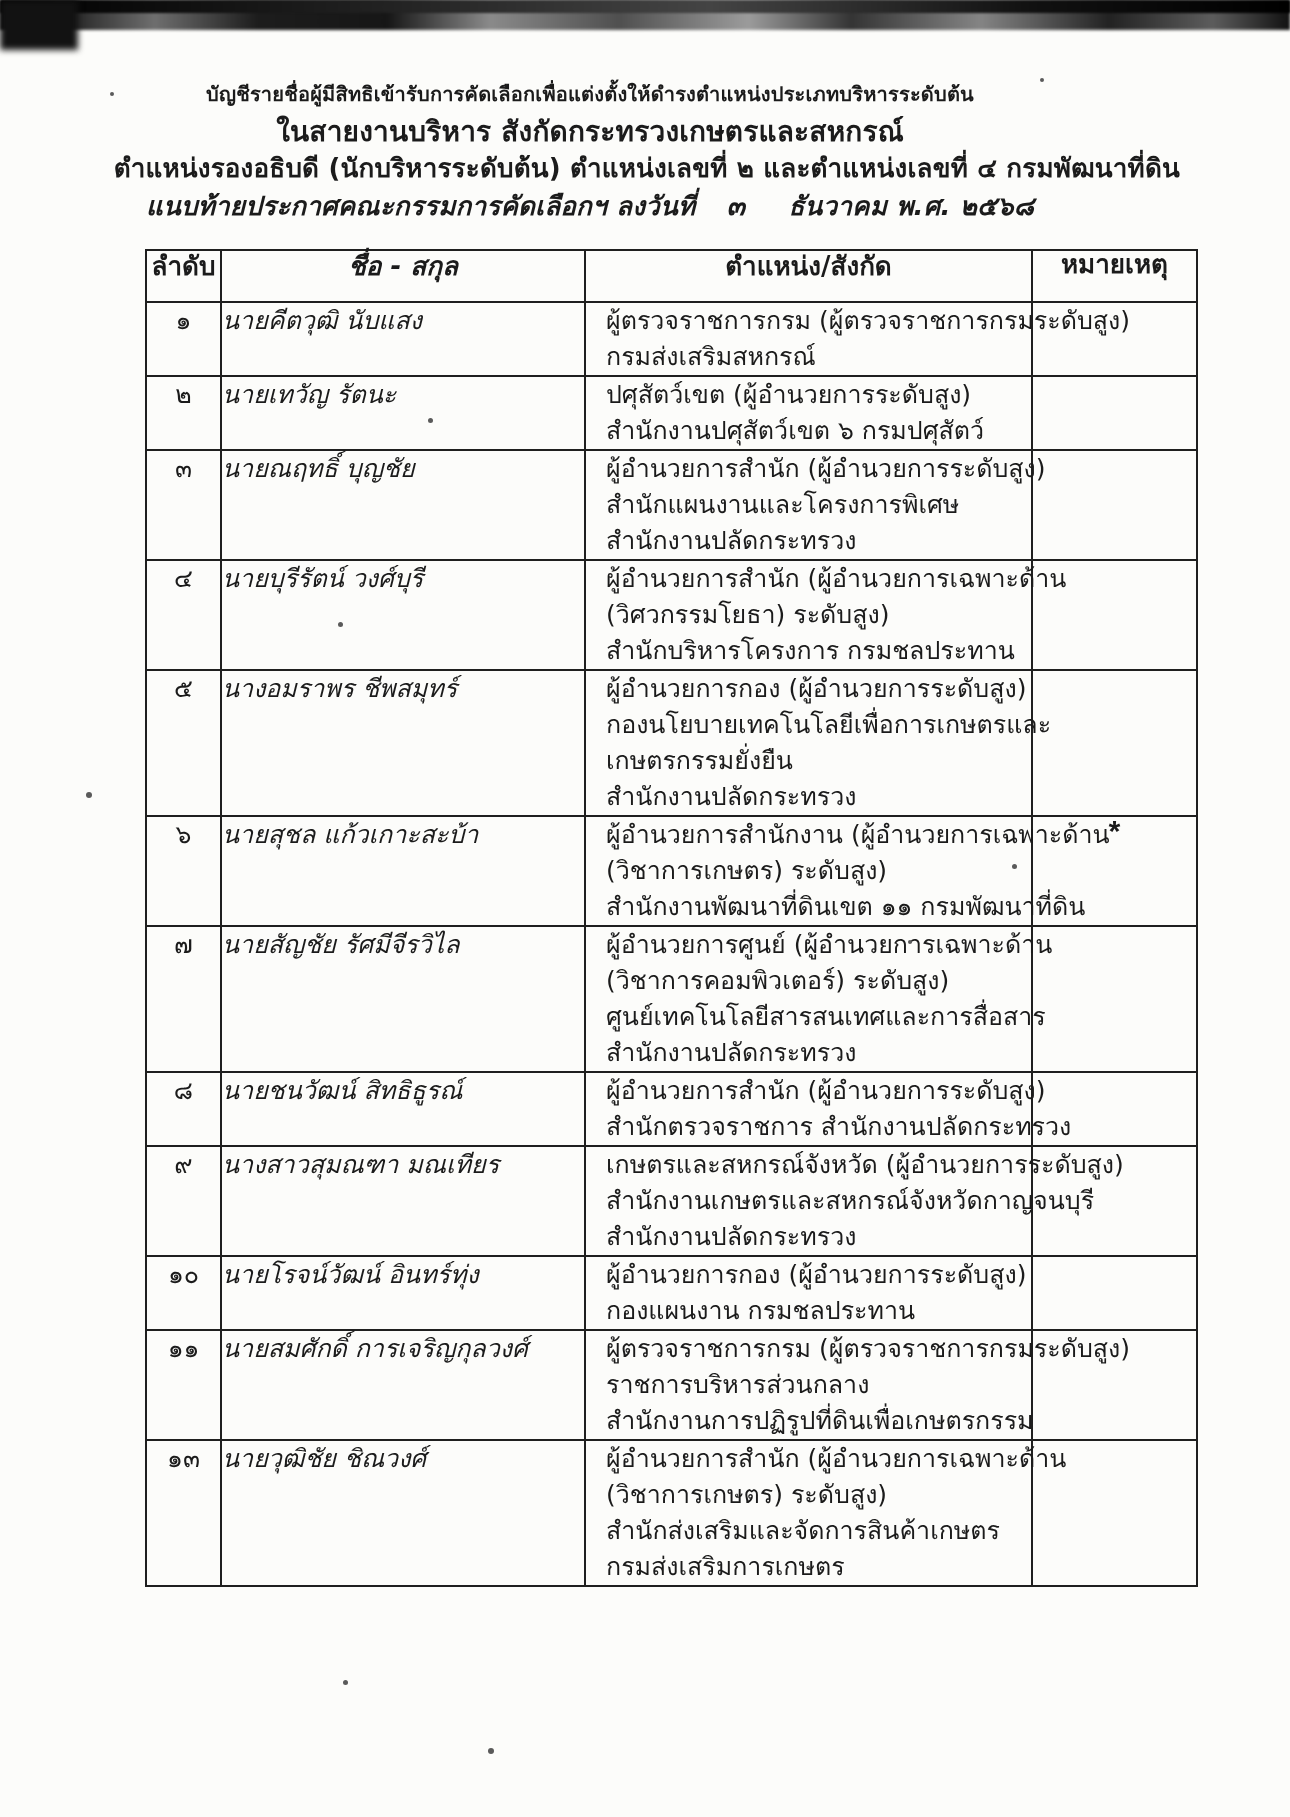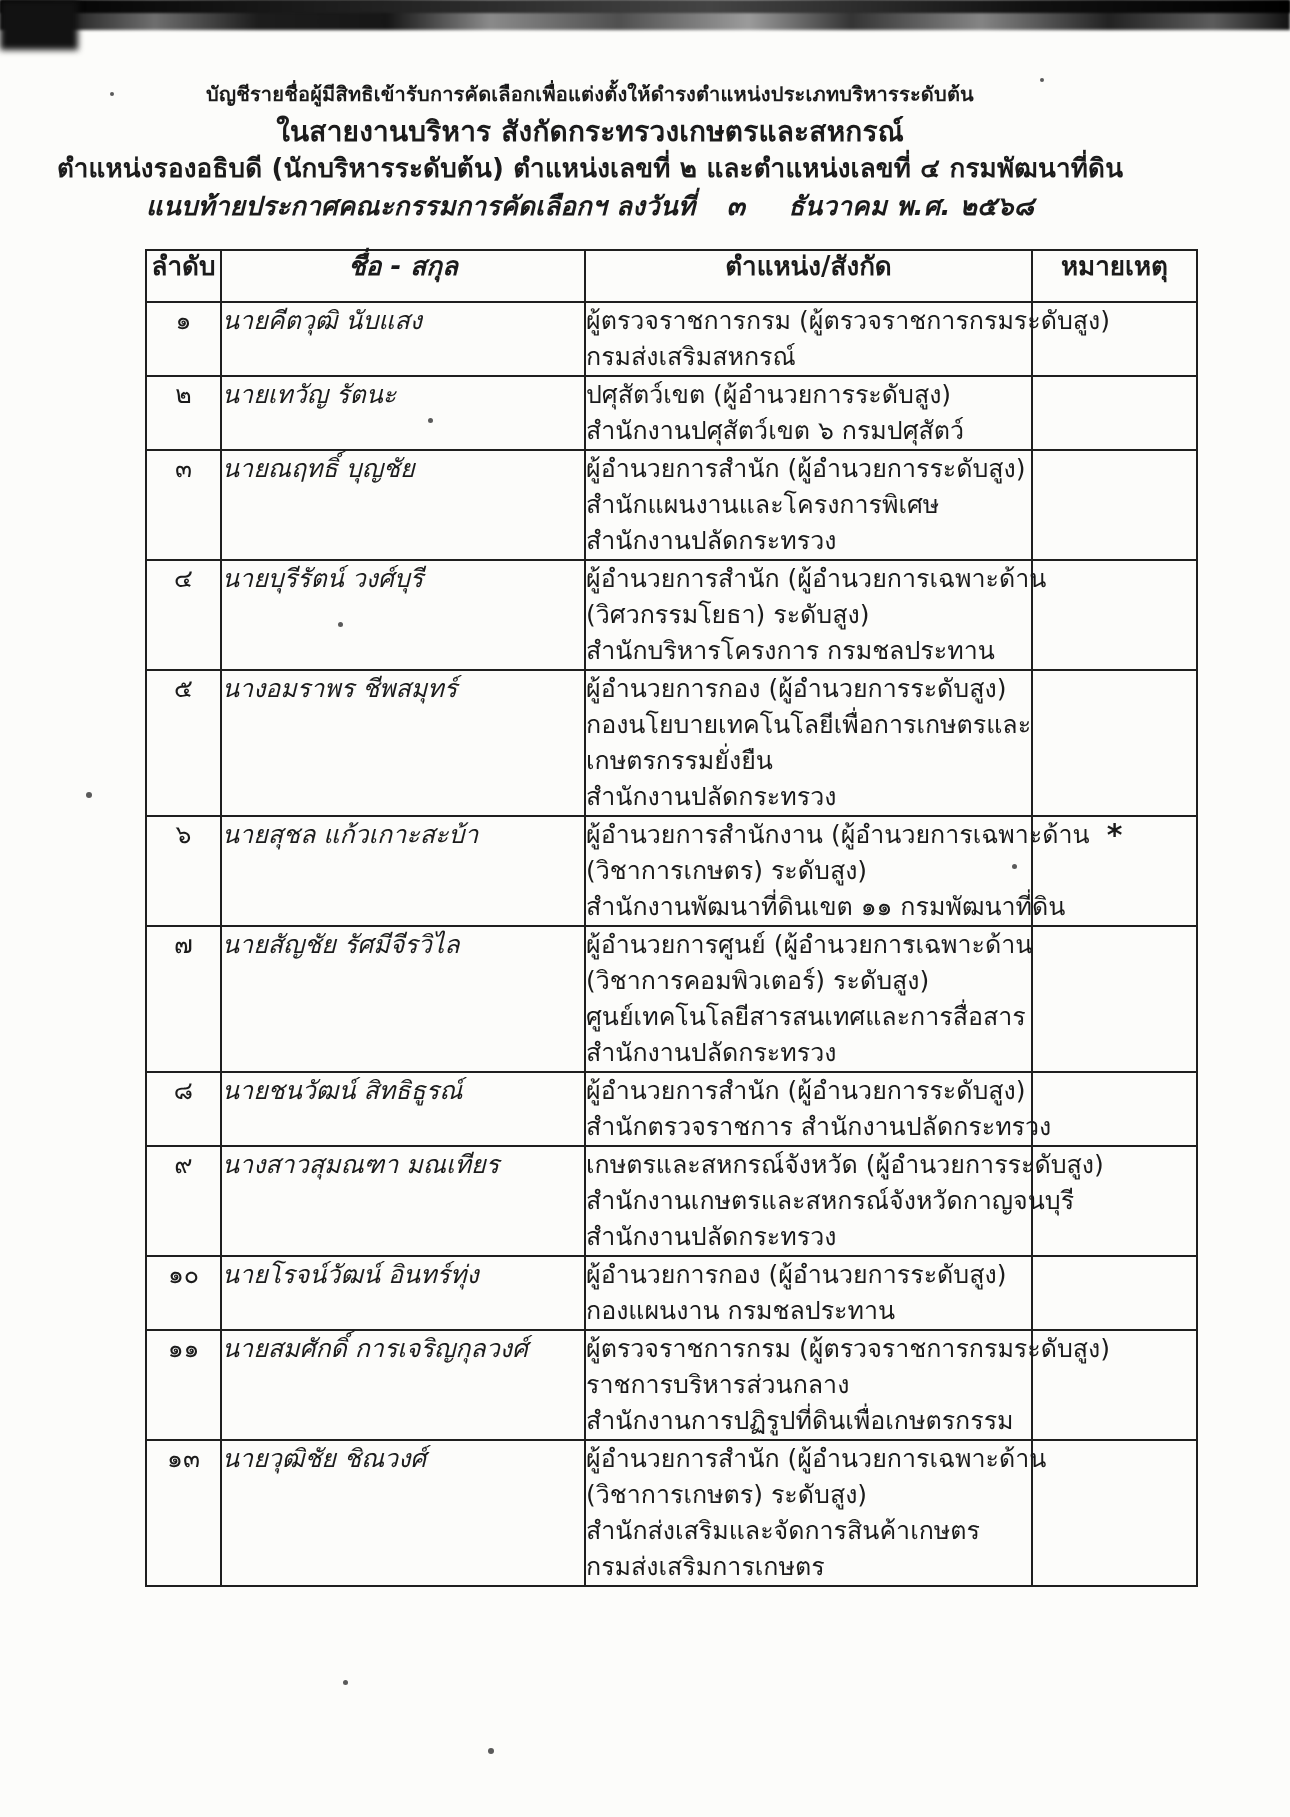--- a/index.html
+++ b/index.html
@@ -29,52 +29,52 @@
   }
   .speck{position:absolute;border-radius:50%;background:#5a5a5a;}
   
   .doc-header{
     position:absolute;top:76px;left:0;width:1180px;
     text-align:center;
   }
   .h-line{line-height:37px;font-weight:bold;letter-spacing:0.2px;}
   .h1{font-size:20px;}
   .h2{font-size:28px;}
-  .h3{font-size:26px;}
+  .h3{font-size:26px;text-align:right;}
   .h4{font-size:26px;font-style:italic;}
   .hand-day{display:inline-block;margin:0 34px 0 22px;font-size:27px;}
   
   table.candidates{
     position:absolute;top:249px;left:145px;
     width:1043px;
     border-collapse:collapse;
     table-layout:fixed;
     border-radius:13px;
   }
   table.candidates th, table.candidates td{
     border:2px solid #1f1f1f;
     vertical-align:top;
     padding:0;
   }
   th.c-no, td.c-no{width:73px;}
   th.c-name, td.c-name{width:362px;font-style:italic;}
   th.c-pos, td.c-pos{width:445px;}
-  th.c-note, td.c-note{width:163px;}
+  th.c-note, td.c-note{width:163px;font-family:Liberation Mono, monospace;}
   thead th{
     height:50px;
     font-size:26px;font-weight:bold;
     text-align:center;vertical-align:middle;
     line-height:30px;
   }
   tbody td{font-size:25px;line-height:36px;}
   td.c-no{text-align:center;padding-top:4px;padding-bottom:5px;}
   td.c-name{padding:4px 8px 5px 30px;}
   td.c-pos{padding:4px 8px 5px 16px;}
   td.c-note{text-align:center;padding-top:2px;font-size:30px;font-weight:bold;}
-  .pos-line{white-space:nowrap;}
+  .pos-line{white-space:nowrap;padding-left:20px;}
 </style>
 </head>
 <body>
 
 <div class="page">
 
   <div class="scan-band"></div>
   <div class="scan-band2"></div>
   <div class="scan-corner"></div>
 

